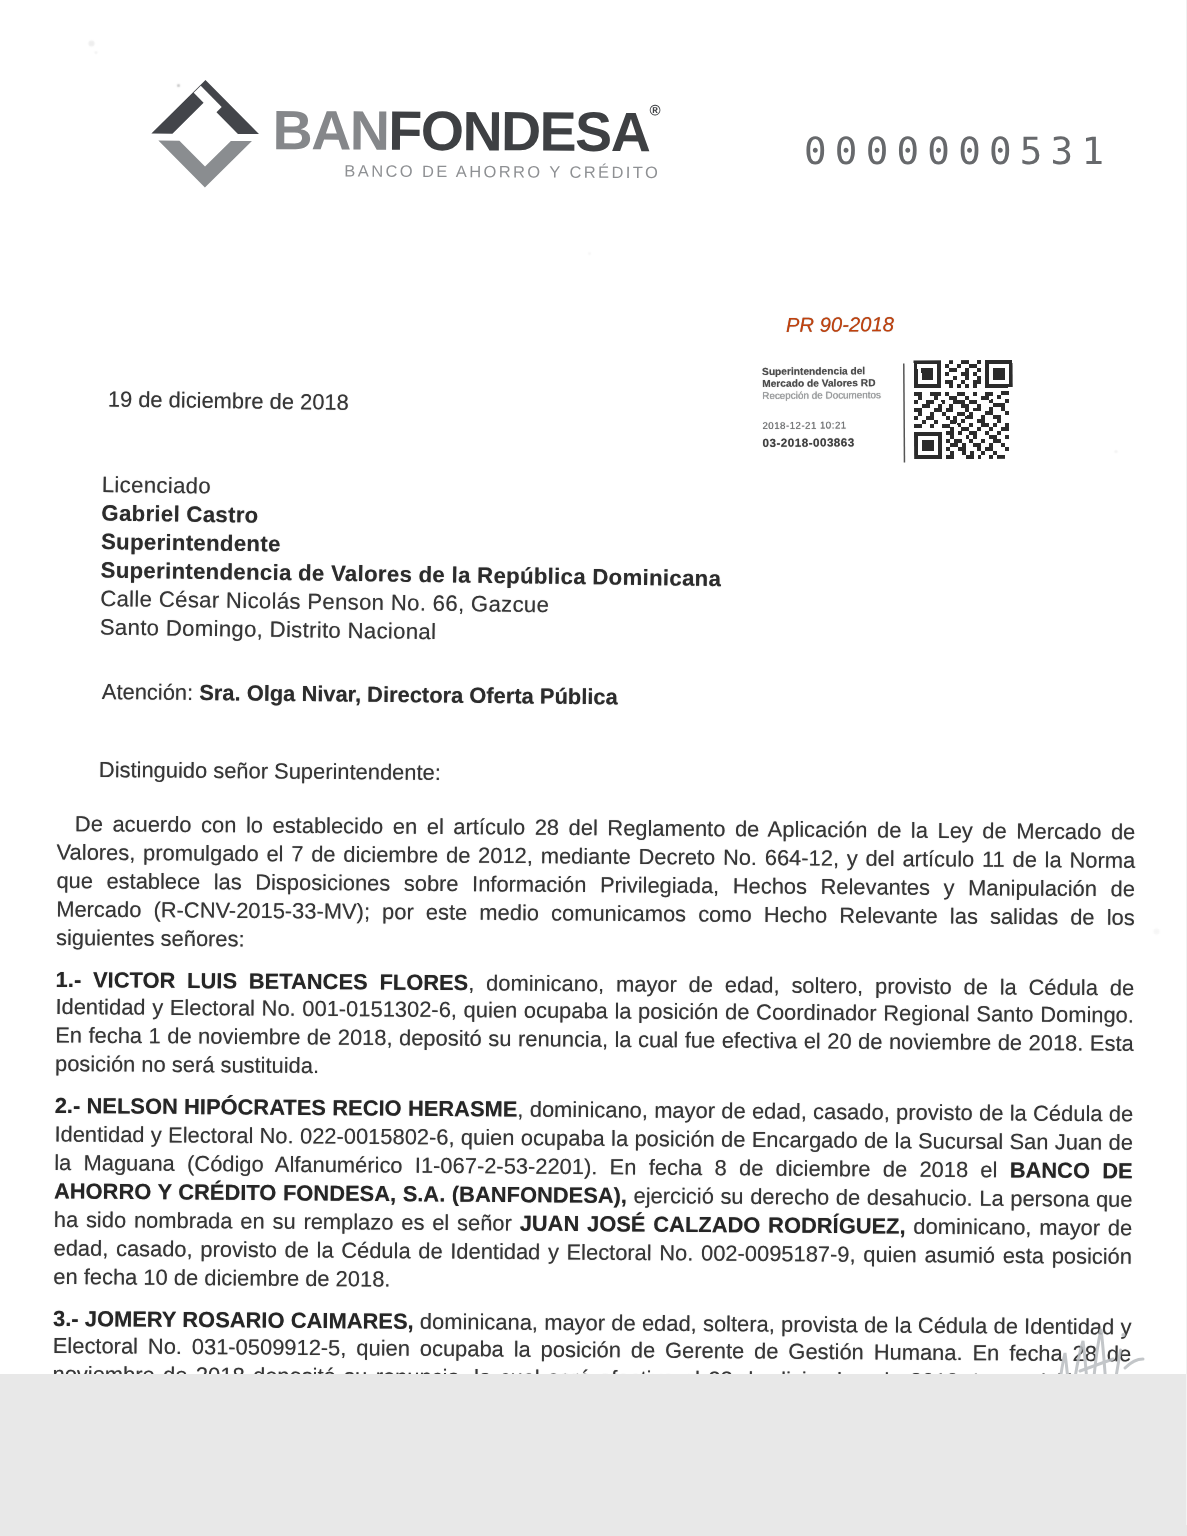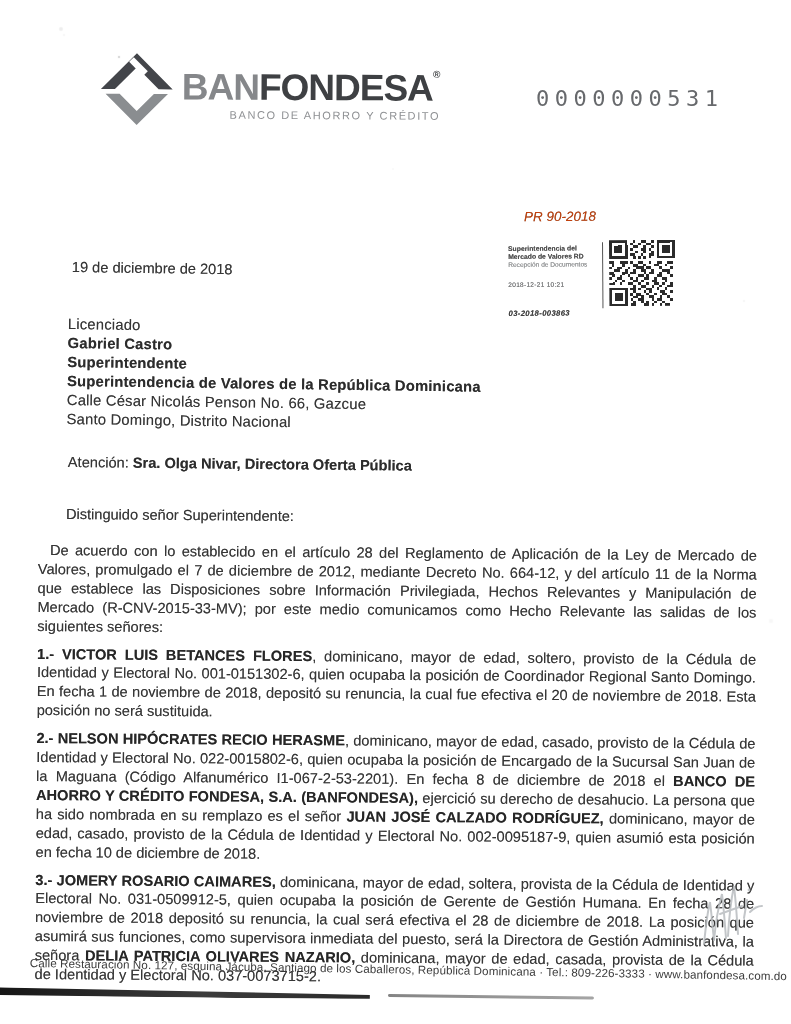--- a/index.html
+++ b/index.html
@@ -1,44 +1,44 @@
 <!DOCTYPE html>
 <html><head>
 <meta charset="utf-8">
 <style>
   html,body{margin:0;padding:0;background:#e8e8e8;}
   .page{
-    position:relative;width:791px;height:1024px;margin:0 auto;
+    position:relative;width:791px;height:916px;margin:0 auto;
     background:#fff;overflow:hidden;
     font-family:"Liberation Sans",sans-serif;color:#363636;
   }
   .page *{box-sizing:border-box;}
   
   .letterhead{position:absolute;left:0;top:0;width:791px;}
   .logo{position:absolute;left:98px;top:50px;display:flex;align-items:flex-start;transform:rotate(.3deg);transform-origin:0 0;}
   .logo svg{display:block;}
   .logo-text{margin-left:6px;}
   .wordmark{font-weight:bold;font-size:37px;letter-spacing:-1px;line-height:1;margin-top:18px;white-space:nowrap;}
   .wordmark .ban{color:#85878a;}
   .wordmark .fondesa{color:#3e4043;}
   .wordmark .reg{font-size:10px;color:#3e4043;vertical-align:top;letter-spacing:0;}
   .tagline{font-size:11px;letter-spacing:1.6px;color:#8e9093;text-align:right;margin-top:3px;white-space:nowrap;}
   .docnum{
     position:absolute;left:536px;top:86px;
-    font-family:"DejaVu Sans Mono",monospace;font-size:22px;letter-spacing:5.5px;
+    font-family:"DejaVu Sans Mono",monospace;font-size:25px;letter-spacing:5.5px;
     color:#67696c;white-space:nowrap;
   }
   
   .ref{position:absolute;left:524px;top:209px;font-style:italic;font-size:13.5px;color:#c2410c;transform:rotate(-.5deg);}
   .stamp{position:absolute;left:508px;top:241px;display:flex;align-items:stretch;transform:rotate(-.4deg);transform-origin:0 0;}
   .stamp-text{width:92px;padding-top:4px;color:#4c4c4c;}
   .stamp-l1{font-weight:bold;font-size:6.8px;line-height:8px;}
   .stamp-l3{font-size:6.6px;line-height:8px;color:#9a9d9f;}
   .stamp-dt{font-size:6.5px;color:#6e7072;margin-top:12px;letter-spacing:.3px;}
-  .stamp-no{font-size:7.8px;font-weight:bold;color:#3f3f3f;margin-top:21px;letter-spacing:.3px;font-style:italic;}
+  .stamp-no{font-size:7.8px;font-weight:bold;color:#3f3f3f;margin-top:3px;letter-spacing:.3px;}
   .stamp-divider{width:1px;background:#555;margin:2px 6px 0 2px;height:66px;}
   
   .date-block{position:absolute;left:72px;top:259px;font-size:14.6px;transform:rotate(.8deg);transform-origin:0 0;}
   .recipient{position:absolute;left:68px;top:315px;font-size:14.8px;line-height:19px;letter-spacing:.2px;transform:rotate(.8deg);transform-origin:0 0;}
   .recipient .bold{font-weight:bold;color:#2c2c2c;}
   .attention{position:absolute;left:68px;top:454px;font-size:14.6px;transform:rotate(.6deg);transform-origin:0 0;}
   .attention b{color:#2c2c2c;}
   .salutation{position:absolute;left:66px;top:506px;font-size:14.6px;transform:rotate(.5deg);transform-origin:0 0;}
   .body-text{
     position:absolute;left:38px;top:541px;width:719px;

